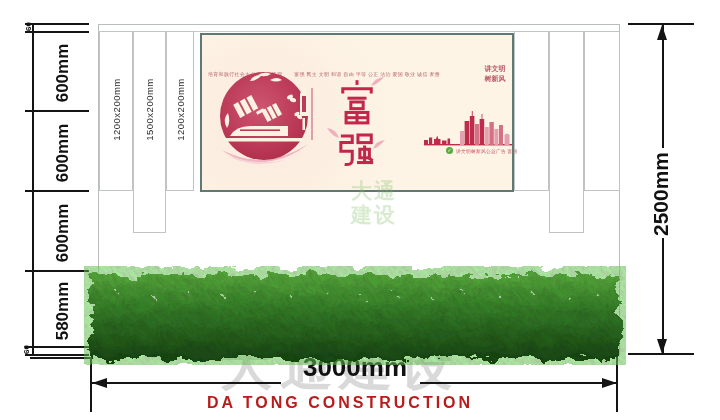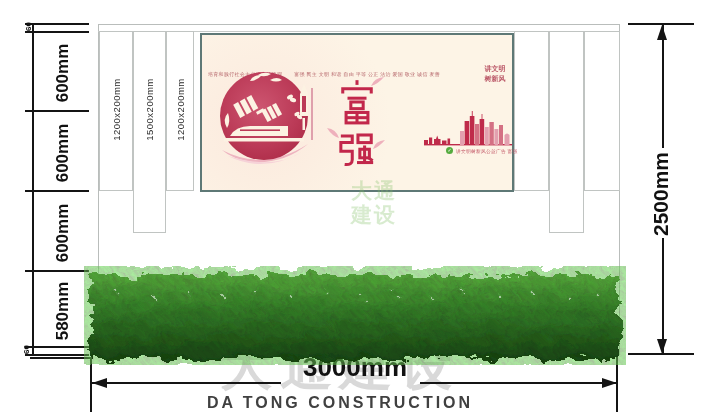--- a/index.html
+++ b/index.html
@@ -4,21 +4,21 @@
 <style>
   html,body{margin:0;padding:0;background:#fff;}
   #canvas{position:relative;width:720px;height:420px;background:#ffffff;overflow:hidden;
           font-family:"Liberation Sans",sans-serif;color:#141414;}
   #canvas *{box-sizing:border-box;}
   .abs{position:absolute;}
 
   
   .wm{z-index:1;text-align:center;color:#d9d9d9;}
   .wm-cn{font-size:52px;font-weight:bold;letter-spacing:8px;line-height:52px;}
-  .wm-en{font-size:16px;font-weight:bold;letter-spacing:3px;color:#404040;margin-top:2px;}
+  .wm-en{font-size:16px;font-weight:bold;letter-spacing:3px;color:#b91c1c;margin-top:2px;}
   .logo-wm{z-index:4;color:#7fbf63;opacity:.3;font-weight:bold;font-size:21px;line-height:24px;
            letter-spacing:2px;text-align:center;}
 
   
   .wall{z-index:2;border:1px solid #b9bdbb;background:#fff;}
   .wall-topline{z-index:2;background:#c6cac8;}
   .col{z-index:3;border:1px solid #c0c4c2;background:#fff;}
   .panel-label{z-index:3;transform:rotate(-90deg);font-size:9.5px;color:#2a2a2a;
                width:110px;text-align:center;letter-spacing:.5px;}
 

